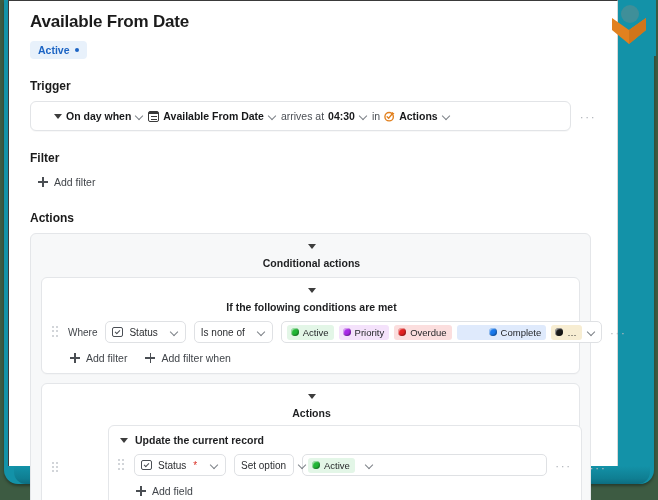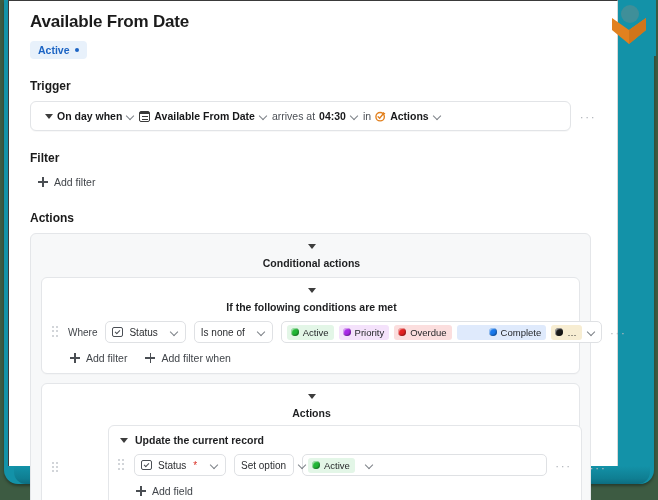--- a/index.html
+++ b/index.html
@@ -92,21 +92,21 @@
   }
 
   
   .trigger-card {
     display: flex;
     align-items: center;
     background: #ffffff;
     border: 1px solid #e2e4e7;
     border-radius: 6px;
     height: 30px;
-    padding: 0 14px;
+    padding: 0 23px;
     width: 561px;
     box-shadow: 0 1px 1px rgba(0,0,0,0.03);
     font-size: 10.5px;
     color: #2b2b2b;
     gap: 4px;
   }
   .trigger-row-wrap { display: flex; align-items: center; gap: 8px; }
 
   .caret-down {
     width: 0; height: 0;

